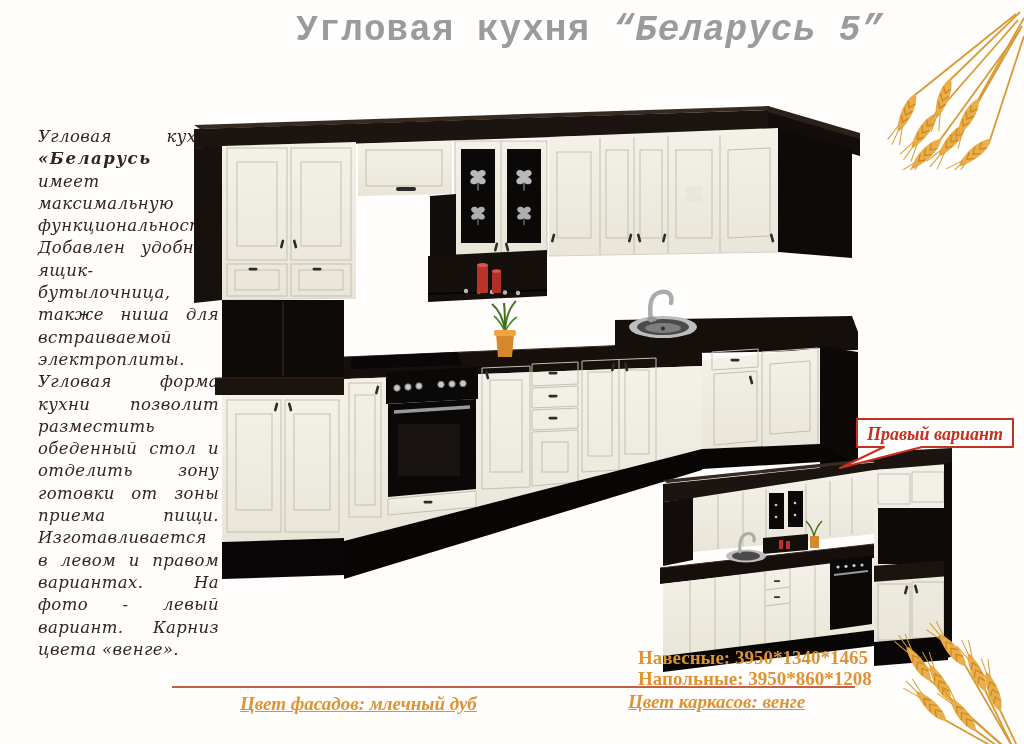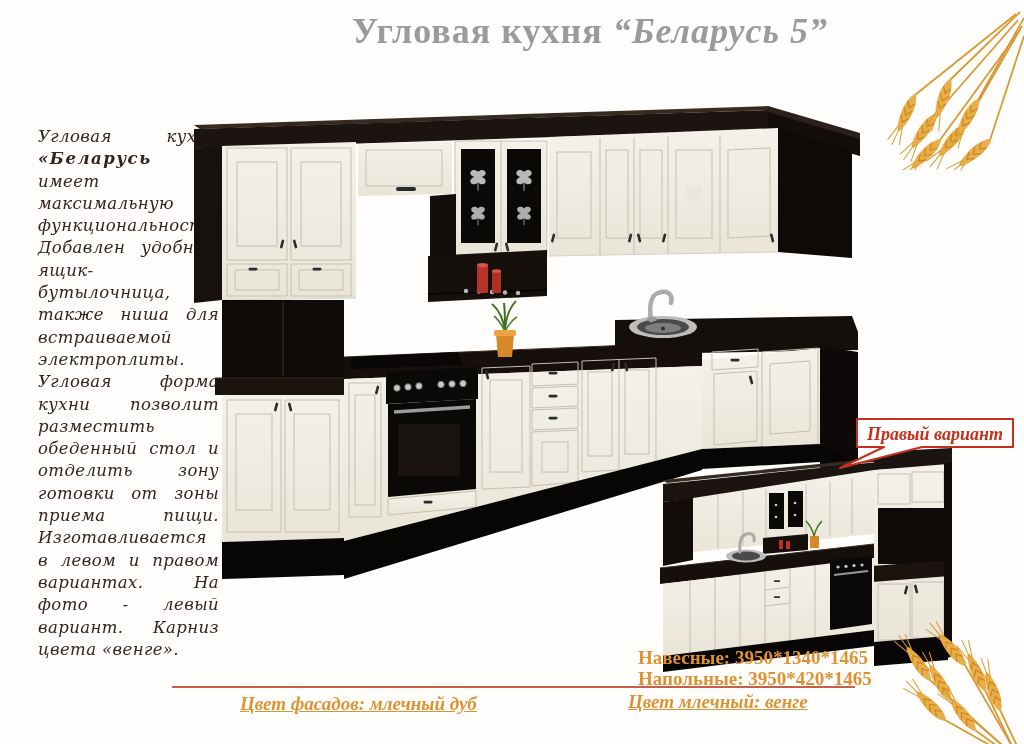--- a/index.html
+++ b/index.html
@@ -11,21 +11,21 @@
   }
   html,body{margin:0;padding:0;}
   body{
     width:1024px;height:744px;position:relative;overflow:hidden;
     background:#fffefc;
     font-family:"Liberation Sans",sans-serif;
   }
   .page-title{
     position:absolute;left:250px;top:10px;width:680px;
     text-align:center;
-    font-family:Liberation Serif, serif;
+    font-family:Liberation Mono, monospace;
     font-weight:bold;font-size:36px;letter-spacing:1px;
     color:var(--title-gray);
     white-space:nowrap;
   }
   .page-title .q{font-style:italic;}
   .desc{
     position:absolute;left:38px;top:126px;width:181px;
     font-family:"DejaVu Serif",serif;
     font-style:italic;font-size:16.5px;line-height:22.3px;
     letter-spacing:0.4px;
@@ -328,25 +328,25 @@
   </g>
 </svg>
 
 <svg style="left:830px;top:412px" width="190" height="62" viewBox="830 412 190 62">
   <path d="M857,419 L1013,419 L1013,447 L922,447 L840,468 L884,447 L857,447 Z" fill="#ffffff" stroke="#c5301f" stroke-width="2" stroke-linejoin="round"></path>
   <text x="935" y="440" text-anchor="middle" font-family="Liberation Serif, serif" font-style="italic" font-weight="bold" font-size="18" fill="#c5301f">Правый вариант</text>
 </svg>
 
 <div class="spec-block">
   <div>Навесные: 3950*1340*1465</div>
-  <div>Напольные: 3950*420*1465</div>
+  <div>Напольные: 3950*860*1208</div>
 </div>
 <div class="divider"></div>
 <div class="caption facade">Цвет фасадов: млечный дуб</div>
-<div class="caption frame">Цвет млечный: венге</div>
+<div class="caption frame">Цвет каркасов: венге</div>
 
 <svg style="left:878px;top:0" width="146" height="170" viewBox="878 0 146 170">
   <g stroke="#d79a33" stroke-width="1.8">
     <line x1="915" y1="95" x2="1016" y2="14"></line>
       <line x1="935" y1="115" x2="1018" y2="20"></line>
     <line x1="950" y1="80" x2="1020" y2="12"></line>
       <line x1="965" y1="125" x2="1022" y2="26"></line>
     <line x1="978" y1="100" x2="1024" y2="18"></line>
       <line x1="940" y1="140" x2="1020" y2="30"></line>
     <line x1="990" y1="140" x2="1024" y2="36"></line>

